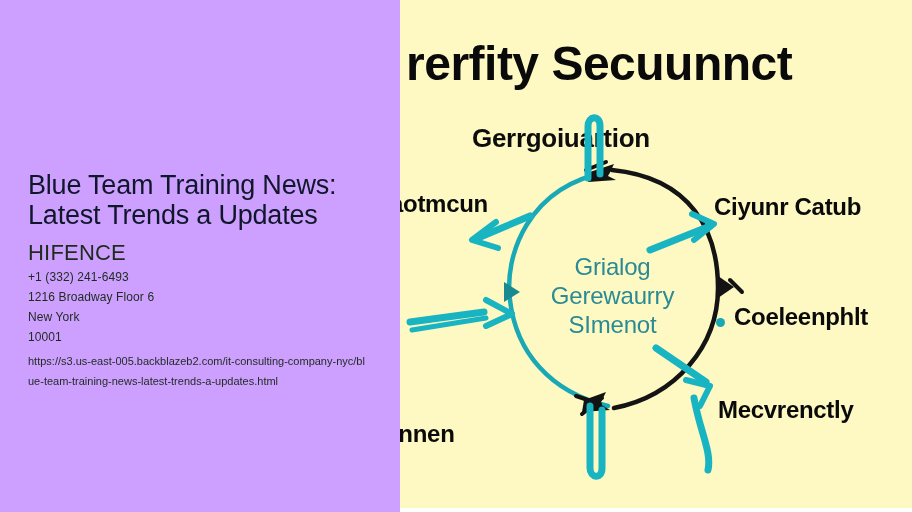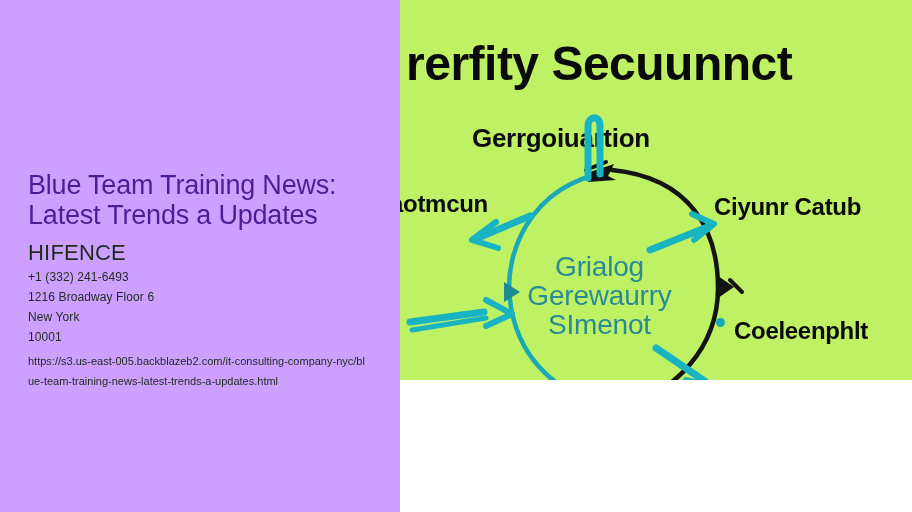--- a/index.html
+++ b/index.html
@@ -31,21 +31,21 @@
   }
   #left-content {
     position: absolute;
     left: 28px;
     top: 170px;
     width: 345px;
   }
   #article-title {
     font-size: 27px;
     line-height: 30px;
-    color: #4c1d95;
+    color: #0f172a;
     font-weight: 400;
     letter-spacing: -0.2px;
     margin: 0 0 12px 0;
     font-family: "Liberation Sans", sans-serif;
   }
   #brand-name {
     font-size: 22px;
     line-height: 22px;
     color: #1d2b1d;
     letter-spacing: 0.2px;
@@ -63,22 +63,22 @@
     color: #1d2b1d;
     word-break: break-all;
     margin-top: 4px;
     max-width: 342px;
   }
 
   
   #right-panel {
     position: relative;
     width: 512px;
-    height: 380px;
-    background: #bef264;
+    height: 508px;
+    background: #fef9c3;
     flex: 0 0 512px;
     overflow: hidden;
   }
   #diagram-heading {
     position: absolute;
     left: 6px;
     top: 36px;
     width: 560px;
     font-size: 48px;
     font-weight: bold;
@@ -100,42 +100,42 @@
   .node-label {
     position: absolute;
     font-size: 24px;
     font-weight: bold;
     color: #0a0a0a;
     white-space: nowrap;
     letter-spacing: -0.3px;
   }
   #label-left-top   { left: -10px; top: 190px; }
   #label-right-top  { left: 314px; top: 193px; }
-  #label-right-mid  { left: 334px; top: 317px; }
+  #label-right-mid  { left: 334px; top: 303px; }
   #label-right-bot  { left: 318px; top: 396px; }
   #label-left-bot   { left: -8px;  top: 420px; }
 
   #bullet-dot {
     position: absolute;
     left: 316px;
     top: 318px;
     width: 9px;
     height: 9px;
     border-radius: 50%;
     background: #19a8b5;
   }
 
   #center-text {
     position: absolute;
-    left: 92px;
+    left: 105px;
     top: 252px;
     width: 215px;
     text-align: center;
     color: #2a8a96;
-    font-size: 28px;
+    font-size: 24px;
     line-height: 29px;
     font-weight: 400;
     letter-spacing: -0.2px;
   }
   .center-line { display: block; }
 
   #diagram-svg {
     position: absolute;
     left: 0;
     top: 0;

